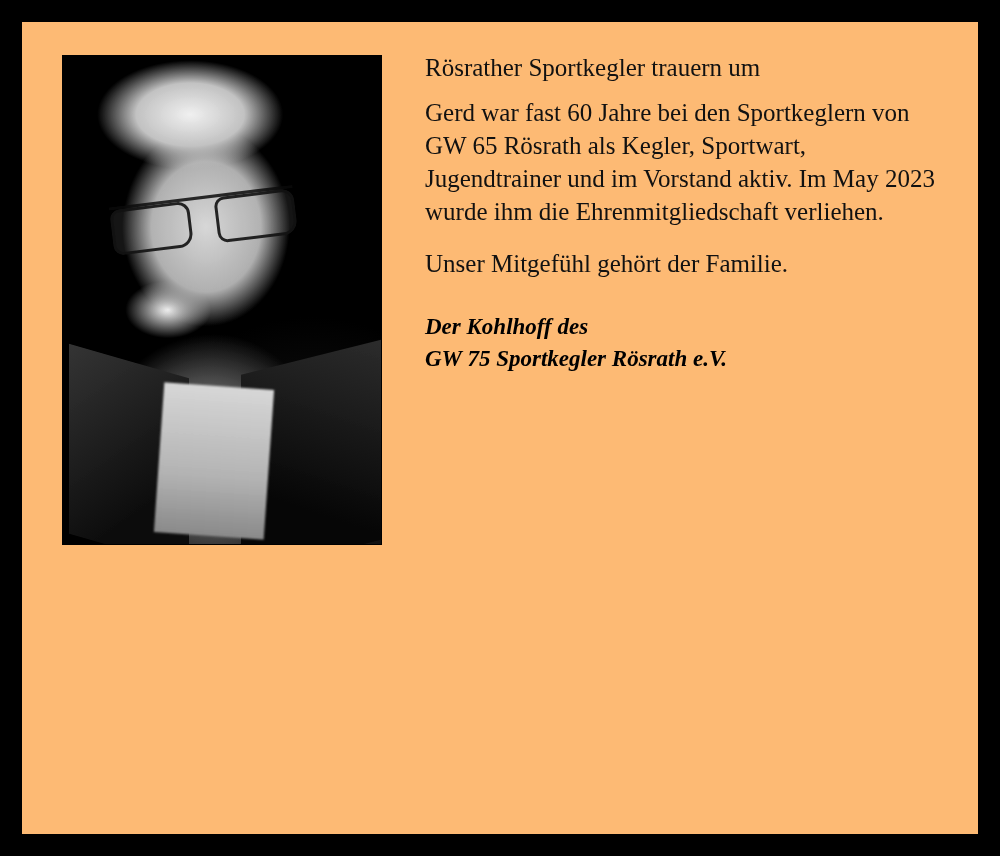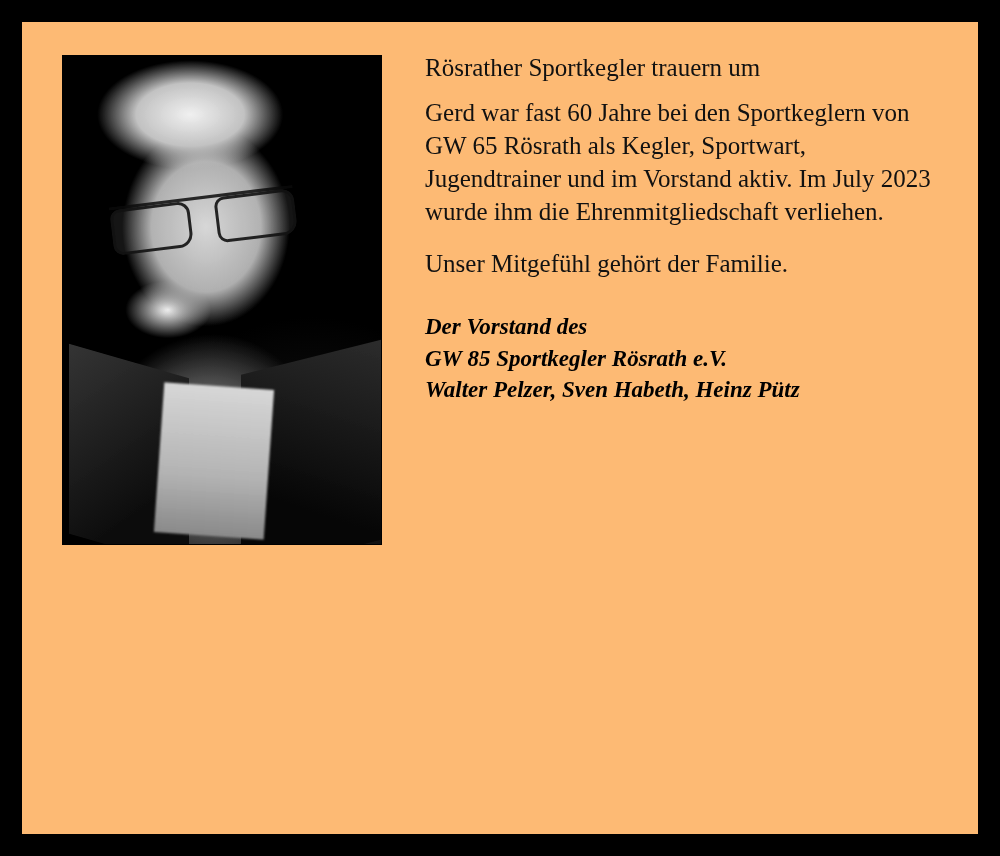--- a/index.html
+++ b/index.html
@@ -161,25 +161,24 @@
           <div class="collar"></div>
           <div class="glasses"></div>
         </div>
       </div>
     </div>
 
     <div class="text-col">
       <p class="eyebrow">Rösrather Sportkegler trauern um</p>
 
 
-      <p class="para">Gerd war fast 60 Jahre bei den Sportkeglern von GW 65 Rösrath als Kegler, Sportwart, Jugendtrainer und im Vorstand aktiv. Im July 2023 wurde ihm die Ehrenmitgliedschaft verliehen.</p>
+      <p class="para">Gerd war fast 60 Jahre bei den Sportkeglern von GW 65 Rösrath als Kegler, Sportwart, Jugendtrainer und im Vorstand aktiv. Im May 2023 wurde ihm die Ehrenmitgliedschaft verliehen.</p>
       <p class="para">Unser Mitgefühl gehört der Familie.</p>
 
       <div class="signature">
-        <div>Der Vorstand des</div>
-        <div>GW 85 Sportkegler Rösrath e.V.</div>
-        <div>Walter Pelzer, Sven Habeth, Heinz Pütz</div>
+        <div>Der Kohlhoff des</div>
+        <div>GW 75 Sportkegler Rösrath e.V.</div>
       </div>
 
     </div>
 
   </div>
 </div>
 
 </body></html>

